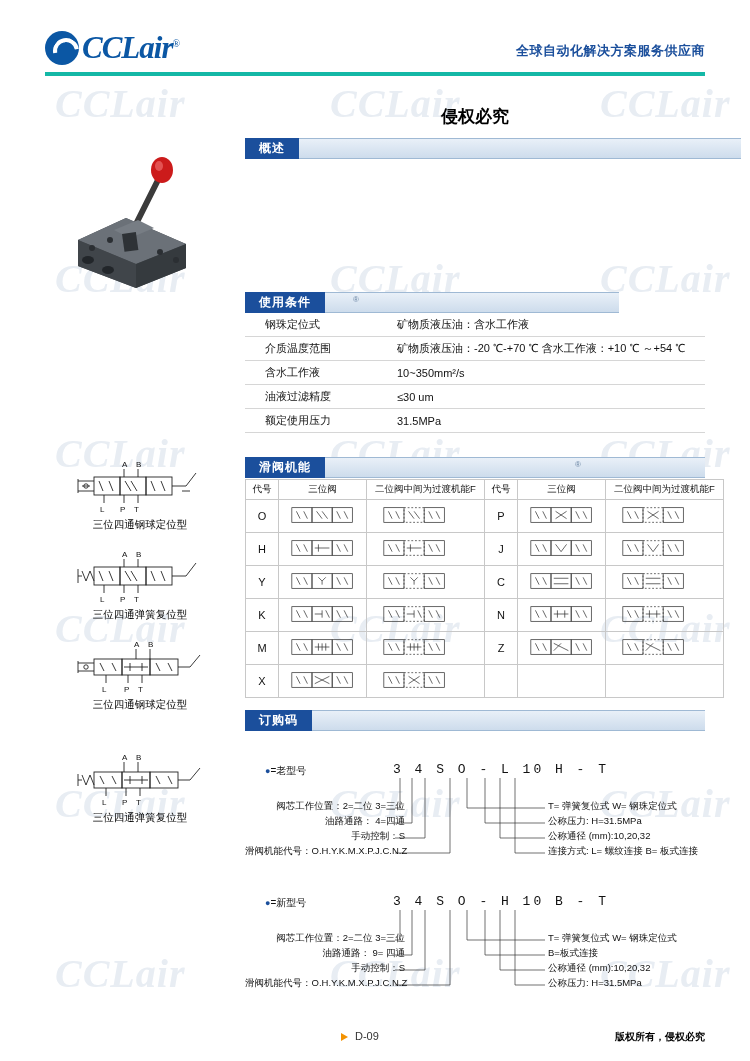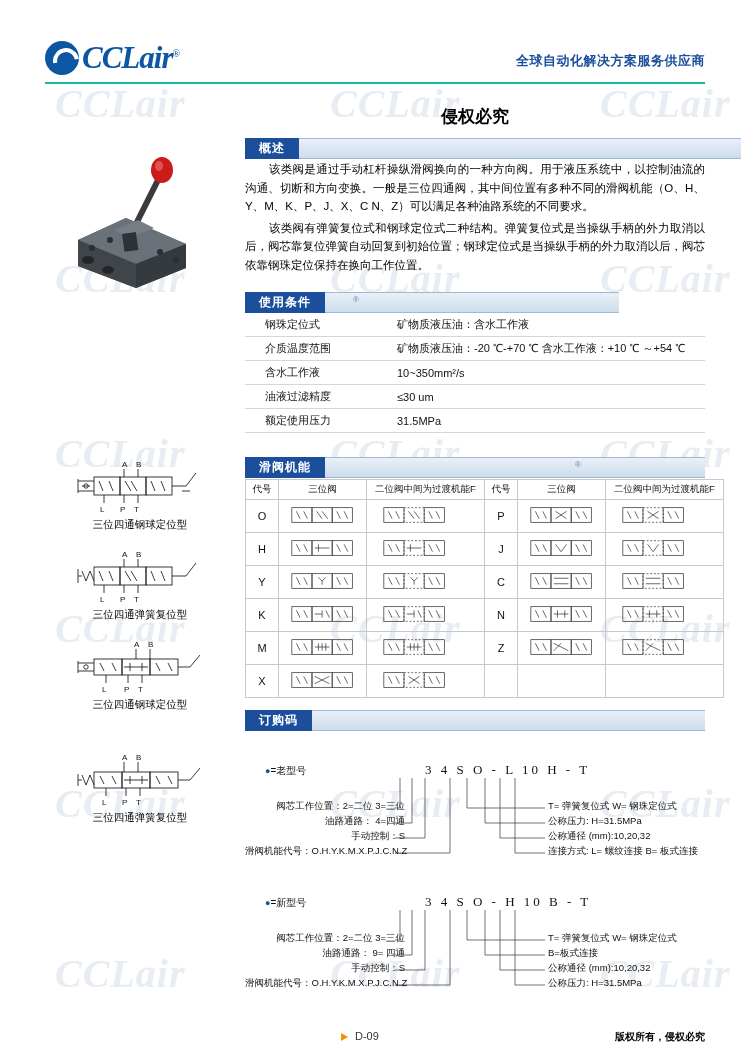--- a/index.html
+++ b/index.html
@@ -30,24 +30,24 @@
     color: #e8edf3;
     letter-spacing: 1px;
     pointer-events: none;
     user-select: none;
     z-index: 0;
   }
   
   .header {
     position: absolute;
     left: 45px;
-    top: 40px;
+    top: 30px;
     width: 660px;
     height: 42px;
-    border-bottom: 2px solid #14b8a6;
+    border-bottom: 4px solid #14b8a6;
     z-index: 3;
   }
   .logo {
     position: absolute;
     left: 0;
     top: 0;
     display: flex;
     align-items: center;
   }
   .logo-swirl {
@@ -236,22 +236,21 @@
     z-index: 3;
     font-size: 10px;
   }
   .order .bullet {
     color: #1b4f9c;
     font-size: 9px;
   }
   .codeline {
     font-size: 13px;
     letter-spacing: 3px;
-    font-family: Liberation Serif, serif;
-    margin-left: 32px;
+    font-family: Liberation Mono, monospace;
   }
   .leftlabels div, .rightlabels div {
     line-height: 15px;
     white-space: nowrap;
   }
   .leftlabels { text-align: left; }
   .rightlabels { text-align: left; }
   
   .footer {
     position: absolute;
@@ -317,24 +316,20 @@
     </div>
     <div class="slogan">全球自动化解决方案服务供应商</div>
   </div>
 
   <div class="page-title">侵权必究</div>
 
   <div class="bar" style="left:245px; top:138px; width:496px;">
     <div class="tag">概述</div>
   </div>
 
-  <div class="overview">
-    <p>该类阀是通过手动杠杆操纵滑阀换向的一种方向阀。用于液压系统中，以控制油流的沟通、切断和方向变换。一般是三位四通阀，其中间位置有多种不同的滑阀机能（O、H、Y、M、K、P、J、X、C N、Z）可以满足各种油路系统的不同要求。</p>
-    <p>该类阀有弹簧复位式和钢球定位式二种结构。弹簧复位式是当操纵手柄的外力取消以后，阀芯靠复位弹簧自动回复到初始位置；钢球定位式是当操纵手柄的外力取消以后，阀芯依靠钢珠定位保持在换向工作位置。</p>
-  </div>
 
   <div class="photo">
     <svg width="180" height="140" viewBox="0 0 180 140">
 
       <line x1="112" y1="28" x2="78" y2="96" stroke="#3b3b3b" stroke-width="6" stroke-linecap="round"></line>
       <ellipse cx="114" cy="22" rx="11" ry="13" fill="#cc1b1b"></ellipse>
       <ellipse cx="111" cy="18" rx="4" ry="5" fill="#e86060" opacity="0.8"></ellipse>
 
       <polygon points="30,92 78,70 138,96 138,120 88,140 30,118" fill="#4a4f55"></polygon>
       <polygon points="30,92 78,70 138,96 88,116" fill="#6b7178"></polygon>

